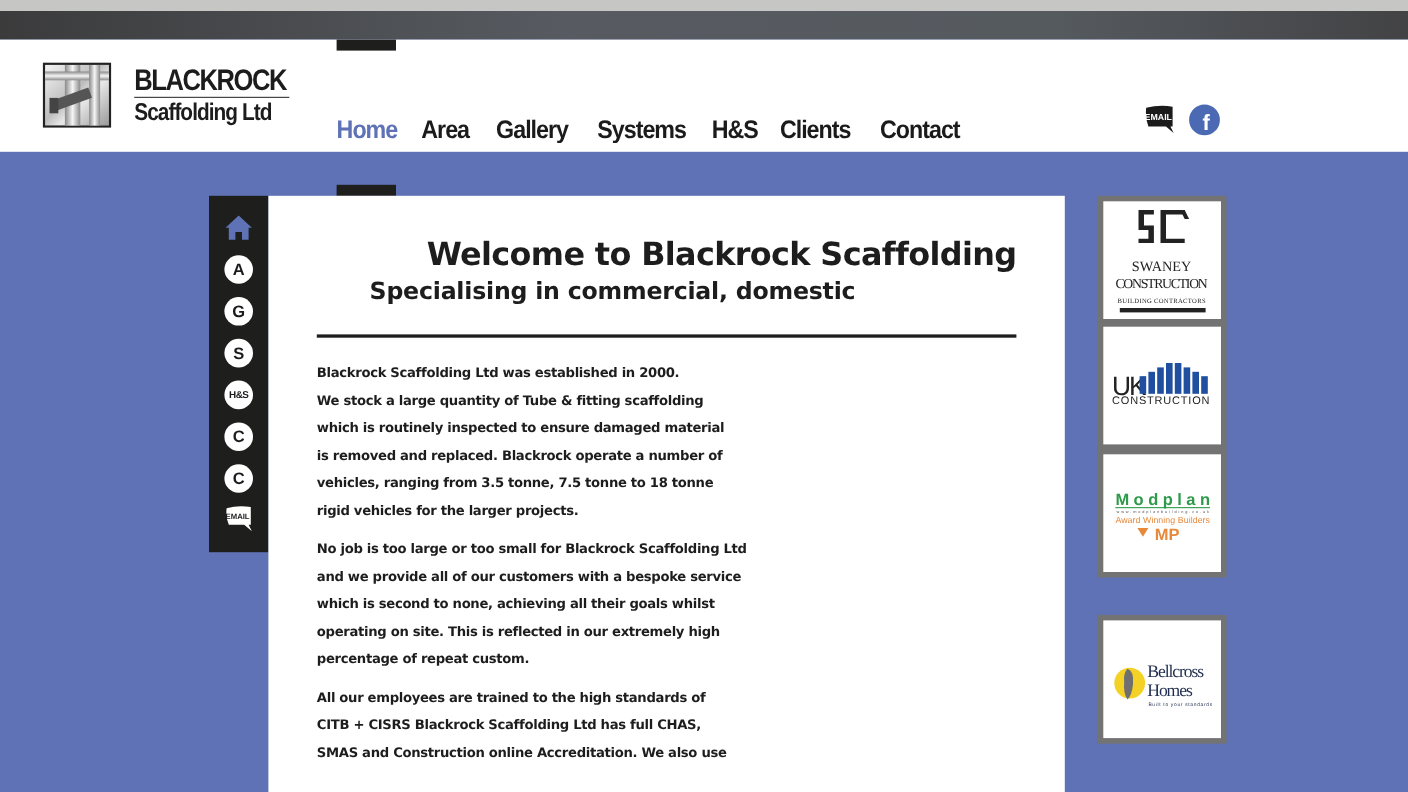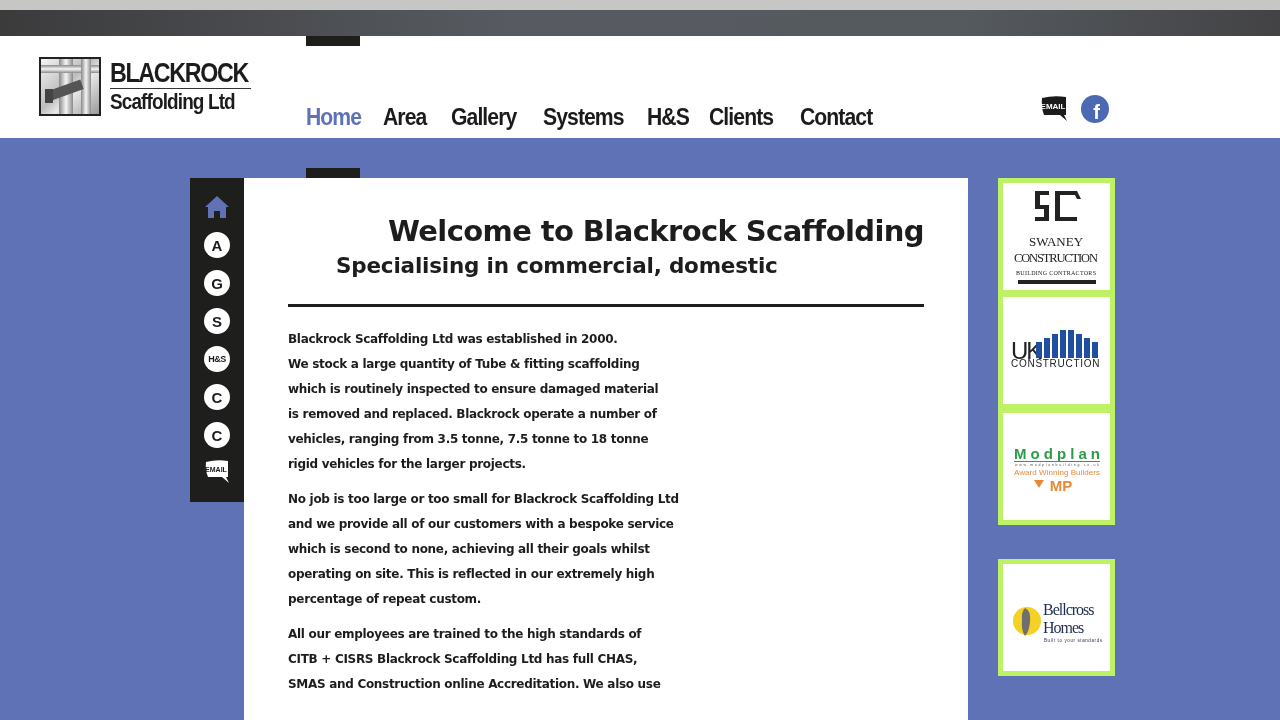--- a/index.html
+++ b/index.html
@@ -10,21 +10,21 @@
   .top-bar { position: absolute; left: 0; top: 10px; width: 1280px; height: 26px;
     background: linear-gradient(90deg, #3b3b3c 0%, #575b61 40%, #555a5f 75%, #434345 100%); }
 
   .header { position: absolute; left: 0; top: 36px; width: 1280px; height: 102px; background: #ffffff; }
   .active-tab-marker { position: absolute; left: 306px; top: 36px; width: 54px; height: 10px; background: #1e1e1c; }
 
   
   .logo { position: absolute; left: 39px; top: 57px; display: flex; align-items: center; }
   .logo-img { width: 62px; height: 59px; border: 2px solid #222; background: linear-gradient(135deg,#f4f4f4 0%,#bdbdbd 45%,#e8e8e8 60%,#9a9a9a 100%); position: relative; overflow: hidden; }
   .logo-img .pole { position: absolute; background: linear-gradient(90deg,#888,#f5f5f5,#8a8a8a); }
-  .logo-text { margin-left: 9px; display: flex; flex-direction: column; }
+  .logo-text { margin-left: 21px; display: flex; flex-direction: column; }
   .logo-line1 { font-family: "Liberation Sans", sans-serif; font-weight: bold; font-size: 27px; letter-spacing: -1.5px; color: #1c1c1c; line-height: 28px; transform: scaleX(0.86); transform-origin: left; border-bottom: 1px solid #333; padding-bottom: 1px; width: 164px; }
   .logo-line2 { font-family: "Liberation Sans", sans-serif; font-weight: bold; font-size: 22px; letter-spacing: -1px; color: #1c1c1c; line-height: 26px; transform: scaleX(0.86); transform-origin: left; }
 
   
   .nav { position: absolute; left: 306px; top: 104px; display: flex; }
   .nav a { font-family: "Liberation Sans", sans-serif; font-weight: bold; font-size: 23px; color: #1b1b1b; text-decoration: none; letter-spacing: -1px; margin-right: 0; display: inline-block; transform: scaleX(0.92); transform-origin: left; }
   .nav a.active { color: #5e72b5; }
 
   
   .email-icon { position: absolute; left: 1040px; top: 95px; width: 28px; height: 26px; }
@@ -44,21 +44,21 @@
   
   .main { position: absolute; left: 244px; top: 178px; width: 724px; height: 560px; background: #ffffff; }
   .main-inner { position: absolute; left: 44px; top: 34px; width: 636px; }
   h1 { font-family: "DejaVu Sans", sans-serif; font-weight: bold; font-size: 29px; color: #1d1d1d; letter-spacing: -0.6px; line-height: 38px; text-align: right; }
   h2 { font-family: "DejaVu Sans", sans-serif; font-weight: bold; font-size: 21.5px; color: #1d1d1d; line-height: 32px; letter-spacing: -0.2px; margin-left: 48px; }
   .rule { margin-top: 22px; height: 3px; background: #1d1d1d; width: 636px; }
   .para { font-family: "DejaVu Sans", sans-serif; font-weight: bold; font-size: 12px; color: #1d1d1d; line-height: 25px; letter-spacing: -0.3px; margin-top: 10px; white-space: pre-line; }
   .para + .para { }
 
   
-  .client { position: absolute; left: 998px; width: 117px; height: 117px; background: #bef264; padding: 5px; }
+  .client { position: absolute; left: 998px; width: 117px; height: 117px; background: #737373; padding: 5px; }
   .client-inner { width: 107px; height: 107px; background: #fff; position: relative; overflow: hidden; }
 </style>
 </head>
 <body>
 
 <div class="top-strip"></div>
 <div class="top-bar"></div>
 
 <div class="header"></div>
 <div class="active-tab-marker"></div>

